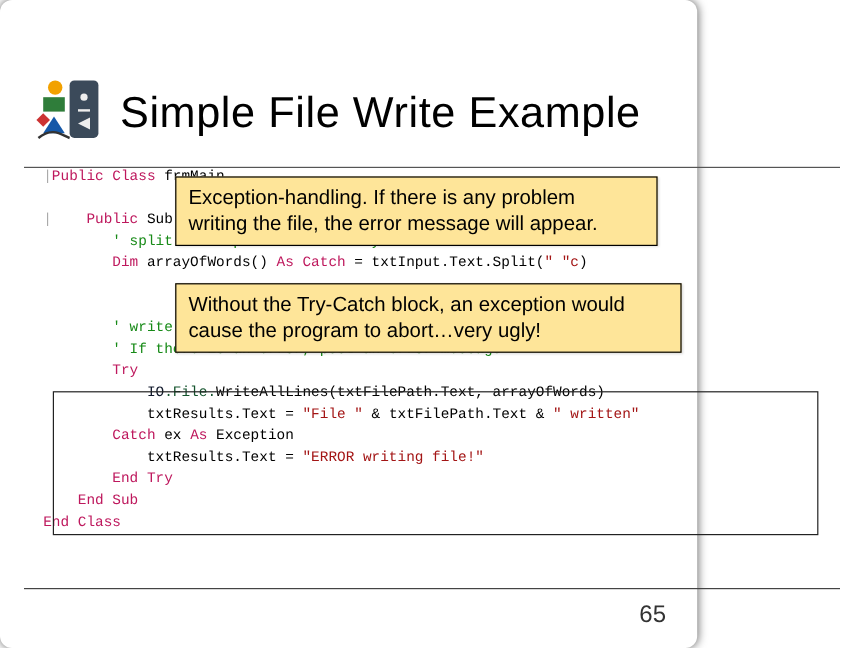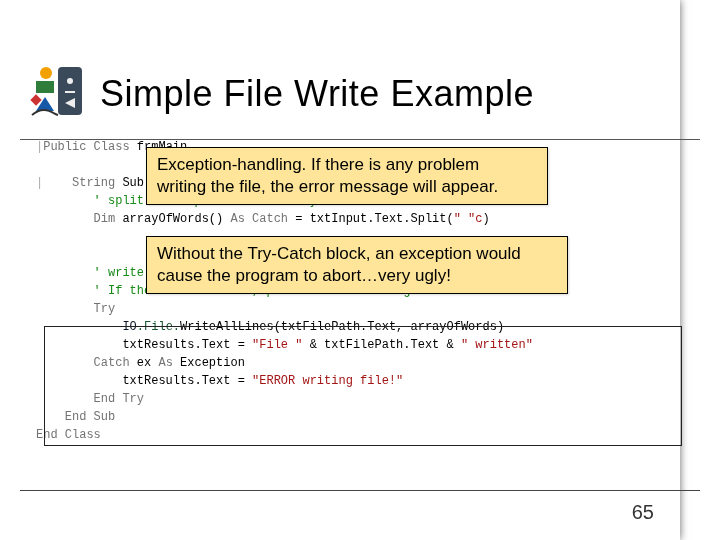--- a/index.html
+++ b/index.html
@@ -6,25 +6,26 @@
     margin: 0;
     padding: 0;
     width: 720px;
     height: 540px;
     font-family: Arial, sans-serif;
     background: #fff;
     position: relative;
     overflow: hidden;
   }
   .slide {
-    width: 680px;
+    width: 581px;
     height: 540px;
     position: relative;
     background: #fff;
     box-shadow: 0 0 8px rgba(0,0,0,0.6);
+    border-radius: 10px;
   }
   .logo {
     position: absolute;
     left: 28px;
     top: 61px;
     width: 58px;
     height: 60px;
   }
   .title {
     position: absolute;
@@ -86,21 +87,21 @@
     border-top: 1.5px solid #444;
   }
   .page-num {
     position: absolute;
     right: 26px;
     bottom: 16px;
     font-size: 20px;
     color: #333;
   }
   
-  .kw { color: #737373; text-align: center; }
+  .kw { color: #be185d; text-align: center; }
   .cm { color: #178a17; }
   .str { color: #a31515; }
   .gray { color: #aaa; }
   .black { color: #0f172a; }
   .faint { color: #14532d; }
 </style>
 </head>
 <body>
 
 <div class="slide">
@@ -118,21 +119,21 @@
       <rect x="4" y="35" width="8" height="8" fill="#c33" transform="rotate(45 8 39)"></rect>
       <path d="M4 54 C 16 44, 24 52, 30 54" stroke="#333" stroke-width="2" fill="none"></path>
     </svg>
   </div>
 
   <div class="title">Simple File Write Example</div>
   <hr class="hr-top">
 
   <div class="code-area"><span class="gray">|</span><span class="kw">Public Class</span><span> frmMain</span>
 <span></span>
-<span class="gray">|</span><span class="kw">    String</span><span> Sub btnSubmit_Click(</span><span class="kw">ByVal</span><span> sender </span><span class="kw">As</span><span> System.Object, </span><span class="kw">ByVal</span><span> e</span>
+<span class="gray">|</span><span class="kw">    Public</span><span> Sub btnSubmit_Click(</span><span class="kw">ByVal</span><span> sender </span><span class="kw">As</span><span> System.Object, </span><span class="kw">ByVal</span><span> e</span>
 <span class="cm">        ' split the input into an array of words</span>
 <span class="kw">        Dim</span><span> arrayOfWords() </span><span class="kw">As</span><span class="kw"> Catch</span><span> = txtInput.Text.Split(</span><span class="str">" "c</span><span>)</span>
 
 
 <span class="cm">        ' write the array to a file</span>
 <span class="cm">        ' If there is an error, post an error message</span>
 <span class="kw">        Try</span>
 <span class="black">            IO</span><span class="faint">.File.</span><span>WriteAllLines(txtFilePath.Text, arrayOfWords)</span>
 <span>            txtResults.Text = </span><span class="str">"File "</span><span> &amp; txtFilePath.Text &amp; </span><span class="str">" written"</span>
 <span class="kw">        Catch</span><span> ex </span><span class="kw">As</span><span> Exception</span>

